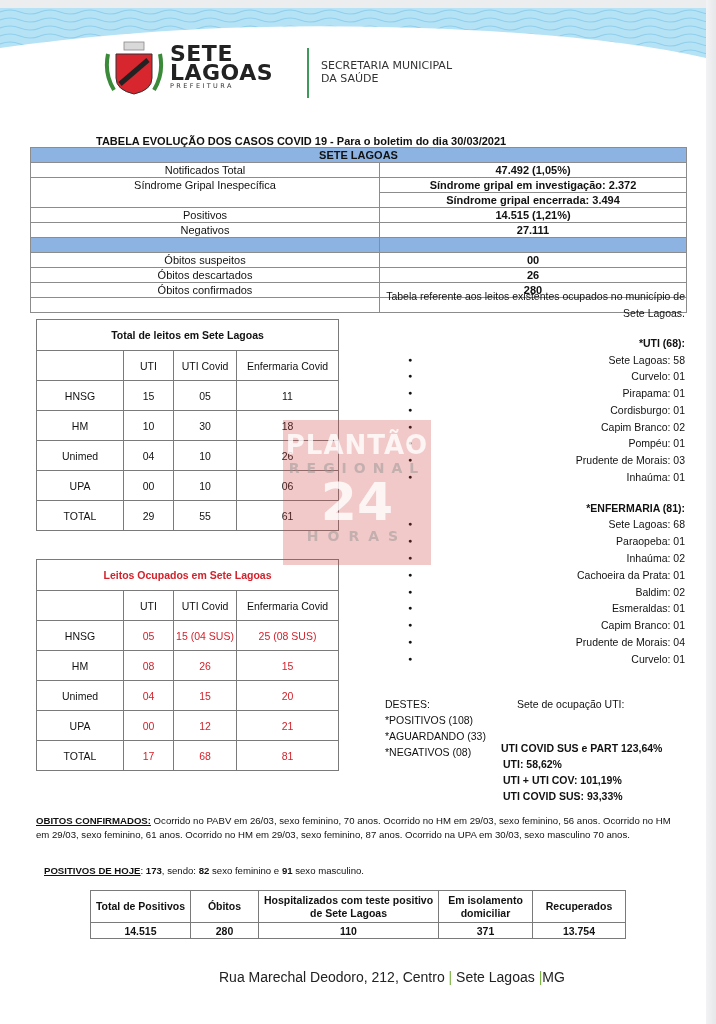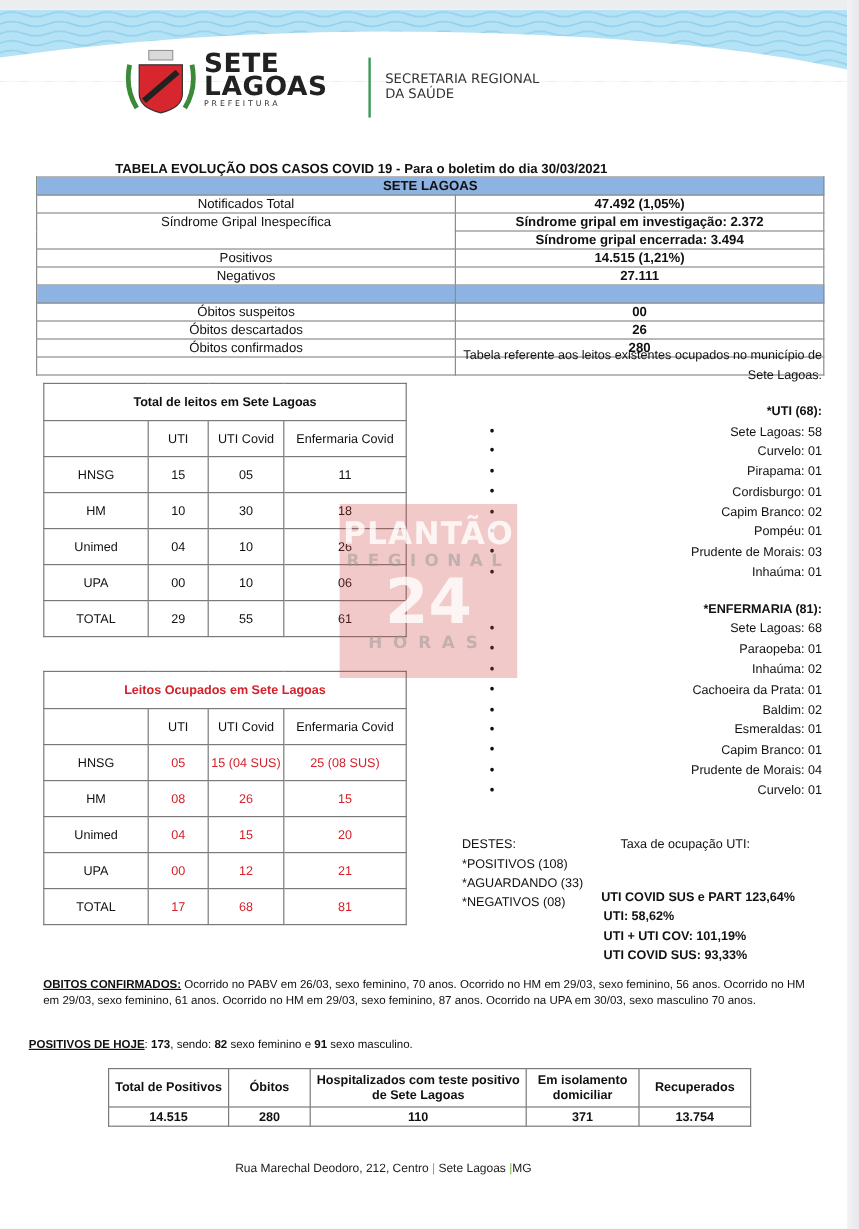--- a/index.html
+++ b/index.html
@@ -36,26 +36,26 @@
   .info .bold { font-weight: bold; }
   .info ul { list-style: none; margin-left: 23px; }
   .info li { position: relative; padding-left: 20px; line-height: 16.8px; }
   .info li::before { content: "\25CF"; position: absolute; left: 0; font-size: 7px; }
   .destes { position: absolute; left: 385px; top: 688px; width: 300px; font-size: 10.5px; line-height: 16px; }
   .taxa-lbl { position: absolute; left: 132px; top: 0; }
   .taxa { position: absolute; left: 116px; top: 44px; font-weight: bold; line-height: 16px; }
   .taxa div:nth-child(n+2) { padding-left: 2px; }
   .notes { position: absolute; left: 36px; top: 806px; width: 640px; font-size: 9.6px; line-height: 13.6px; }
   .notes u { font-weight: bold; }
-  .pos-hoje { position: absolute; left: 24px; top: 857px; font-size: 9.6px; }
+  .pos-hoje { position: absolute; left: 44px; top: 857px; font-size: 9.6px; }
   .sum-table { position: absolute; left: 90px; top: 882px; width: 536px; font-size: 10.5px; }
   .sum-table td { border: 1px solid #7a7a7a; text-align: center; font-weight: bold; }
   .sum-table tr.h td { height: 32px; line-height: 13px; }
   .sum-table tr.v td { height: 16px; }
-  .footer { position: absolute; left: 196px; top: 961px; font-size: 10px; color: #222; }
+  .footer { position: absolute; left: 219px; top: 961px; font-size: 14px; color: #222; }
   .footer .g { color: #7cb342; }
   .watermark { position: absolute; left: 283px; top: 412px; width: 148px; height: 145px; background: rgba(210, 60, 60, 0.28); pointer-events: none; text-align: center; color: rgba(255,255,255,0.8); font-family: "DejaVu Sans", sans-serif; font-weight: bold; }
   .wm1 { font-size: 26px; margin-top: 10px; letter-spacing: 1px; }
   .wm2 { font-size: 14px; letter-spacing: 7px; color: rgba(150,150,150,0.5); }
   .wm3 { font-size: 52px; line-height: 52px; }
   .wm4 { font-size: 14px; letter-spacing: 9px; color: rgba(150,150,150,0.5); }
 </style>
 </head>
 <body>
 
@@ -81,21 +81,21 @@
       <path d="M4 14 Q0 34 10 50" stroke="#3a8a3a" stroke-width="4" fill="none"></path>
       <path d="M56 14 Q60 34 50 50" stroke="#3a8a3a" stroke-width="4" fill="none"></path>
     </svg>
     <div class="brand">
       <div class="brand-line">SETE</div>
       <div class="brand-line">LAGOAS</div>
       <div class="brand-sub">PREFEITURA</div>
     </div>
     <div class="vsep"></div>
     <div class="dept">
-      <div>SECRETARIA REGIONAL</div>
+      <div>SECRETARIA MUNICIPAL</div>
       <div>DA SAÚDE</div>
     </div>
   </div>
 
   <div class="doc-title">TABELA EVOLUÇÃO DOS CASOS COVID 19 - Para o boletim do dia 30/03/2021</div>
 
   <table class="main-table">
     <tbody>
         <tr>
       <td colspan="2" class="blue val">SETE LAGOAS</td>
@@ -257,21 +257,21 @@
       <li>Prudente de Morais: 04</li>
       <li>Curvelo: 01</li>
     </ul>
   </div>
 
   <div class="destes">
     <div>DESTES:</div>
     <div>*POSITIVOS (108)</div>
     <div>*AGUARDANDO (33)</div>
     <div>*NEGATIVOS (08)</div>
-    <div class="taxa-lbl">Taxa de ocupação UTI:</div>
+    <div class="taxa-lbl">Sete de ocupação UTI:</div>
     <div class="taxa">
       <div>UTI COVID SUS e PART 123,64%</div>
       <div>UTI: 58,62%</div>
       <div>UTI + UTI COV: 101,19%</div>
       <div>UTI COVID SUS: 93,33%</div>
     </div>
   </div>
 
   <div class="watermark">
     <div class="wm1">PLANTÃO</div>

